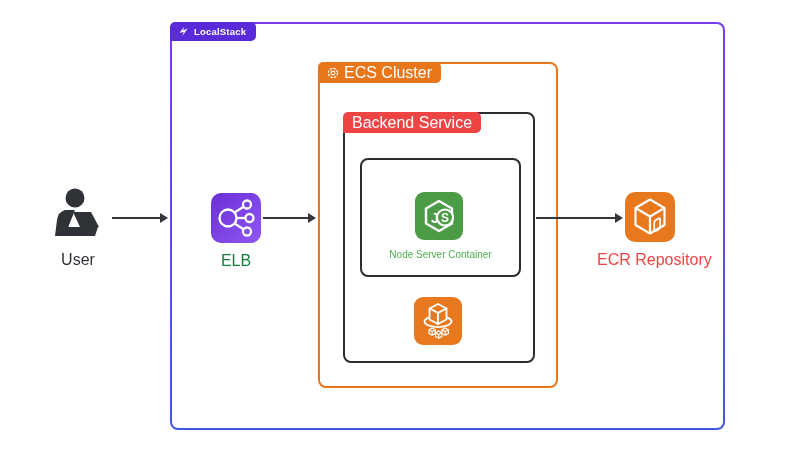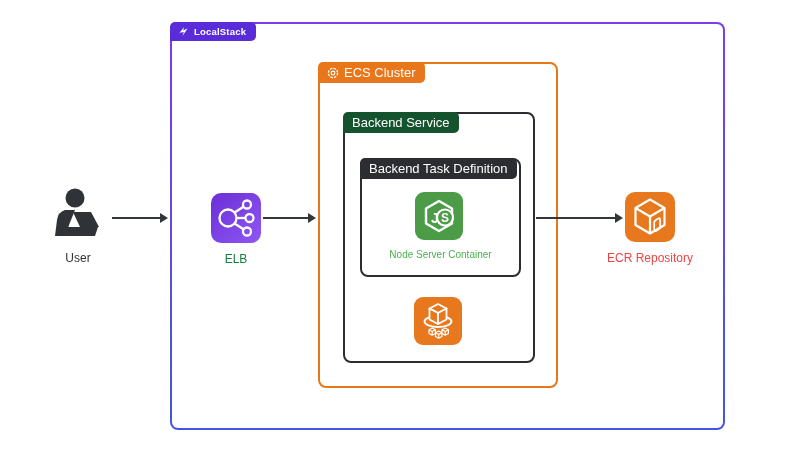--- a/index.html
+++ b/index.html
@@ -16,35 +16,35 @@
             gap:5px; padding:0 10px 0 8px; background:#5A2CD9; border-radius:5px 5px 5px 0;
             z-index:4; }
   .ls-tab span { color:#ffffff; font-size:9.5px; font-weight:bold; letter-spacing:.2px; }
 
   
   .frame { position:absolute; border-radius:8px; background:#ffffff; z-index:1; }
   .frame.orange { border:2px solid #E8761B; }
   .frame.dark { border:2px solid #2B2D31; }
   .tab { position:absolute; height:21px; display:flex; align-items:center; gap:5px;
          padding:0 9px; border-radius:5px 5px 5px 0; z-index:3; }
-  .tab span { color:#ffffff; font-size:13px; font-weight:500; white-space:nowrap; }
+  .tab span { color:#ffffff; font-size:16px; font-weight:500; white-space:nowrap; }
   .tab.orange { background:#E8761B; }
   .tab.dark { background:#2B2D31; }
 
   
   .icon-tile { position:absolute; display:flex; align-items:center; justify-content:center; z-index:3; }
   .tile-elb { left:211px; top:193px; width:50px; height:50px; border-radius:10px;
               background:linear-gradient(135deg,#6B2FD6 0%,#8F57F4 100%); }
   .tile-node { left:415px; top:192px; width:48px; height:48px; border-radius:9px; background:#4C9B47; }
   .tile-ecs { left:414px; top:297px; width:48px; height:48px; border-radius:9px; background:#E8781E; }
   .tile-ecr { left:625px; top:192px; width:50px; height:50px; border-radius:10px; background:#E8781E; }
   .user-fig { position:absolute; left:50px; top:188px; width:56px; height:52px; z-index:3; }
 
   
-  .node-label { position:absolute; font-size:12px; text-align:center; z-index:3; white-space:nowrap; }
+  .node-label { position:absolute; font-size:16px; text-align:center; z-index:3; white-space:nowrap; }
   .lbl-user { left:38px;  top:251px; width:80px;  color:#2F3237; }
   .lbl-elb  { left:196px; top:252px; width:80px;  color:#15803d; }
   .lbl-node { left:360px; top:249px; width:161px; color:#4CAF50; font-size:10px; }
   .lbl-ecr  { left:597px; top:251px; width:106px; color:#ef4444; }
 
   
   .arrow { position:absolute; height:2px; background:#33363A; z-index:5; }
   .arrow::after { content:''; position:absolute; right:-8px; top:-4px; width:0; height:0;
                   border-left:8px solid #33363A; border-top:5px solid transparent;
                   border-bottom:5px solid transparent; }
@@ -72,28 +72,25 @@
   <div class="frame orange" style="left:318px; top:62px; width:240px; height:326px;"></div>
   <div class="tab orange" style="left: 318px; top: 62px; background-color: rgb(232, 118, 27);">
     <svg width="12" height="12" viewBox="0 0 12 12">
       <circle cx="6" cy="6" r="4.6" fill="none" stroke="#ffffff" stroke-width="1.3" stroke-dasharray="2.4 1.2"></circle>
       <circle cx="6" cy="6" r="1.9" fill="none" stroke="#ffffff" stroke-width="1.1"></circle>
     </svg>
     <span>ECS Cluster</span>
   </div>
 
   <div class="frame dark" style="left:343px; top:112px; width:192px; height:251px;"></div>
-  <div class="tab dark" style="left: 343px; top: 112px; background-color: #14532d;">
+  <div class="tab dark" style="left: 343px; top: 112px; background-color: #ef4444;">
     <span>Backend Service</span>
   </div>
 
   <div class="frame dark" style="left:360px; top:158px; width:161px; height:119px;"></div>
-  <div class="tab dark" style="left: 360px; top: 158px; background-color: rgb(43, 45, 49);">
-    <span>Backend Task Definition</span>
-  </div>
 
   <svg class="user-fig" viewBox="0 0 56 52">
     <g fill="#2F3237">
       <circle cx="25" cy="10" r="9.5"></circle>
       <path d="M15 22 q-7 2 -8 10 l-2 16 h11 l3 -11 6 -15 z"></path>
       <path d="M23 24 h18 l8 15 h-19 z"></path>
       <path d="M10 48 l3 -9 h35 l-3 9 z"></path>
     </g>
   </svg>
   <div class="node-label lbl-user">User</div>

